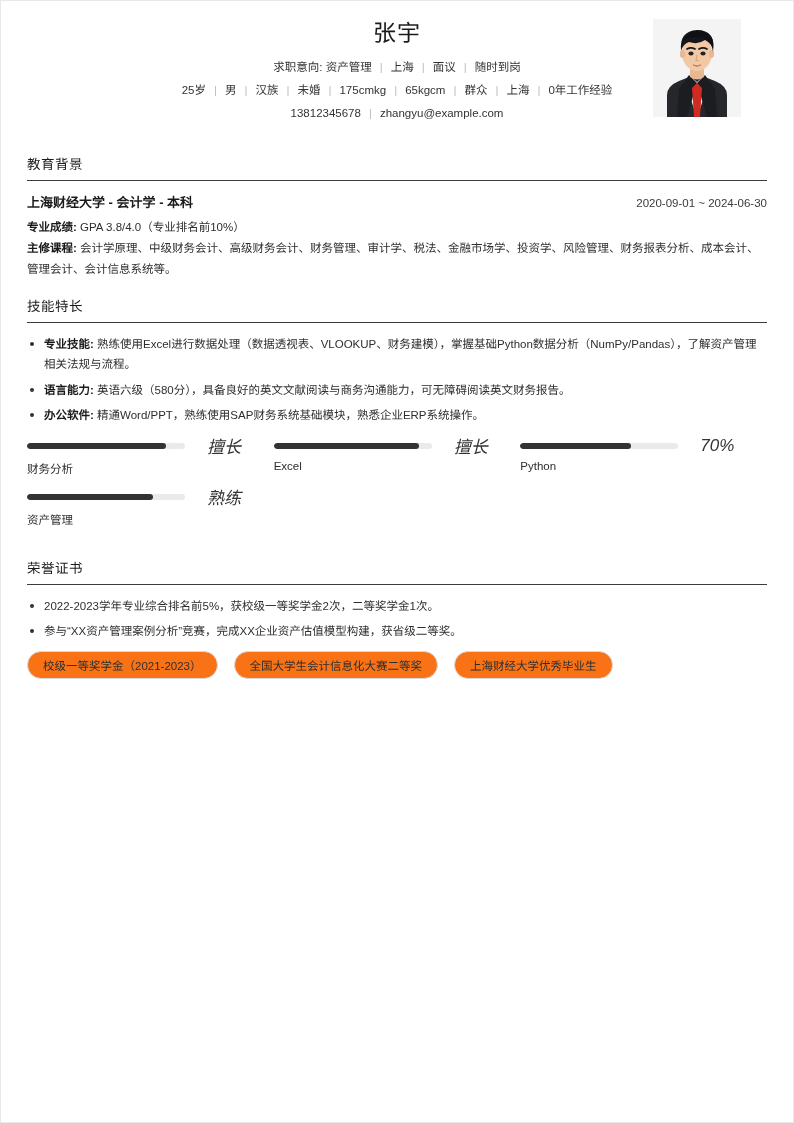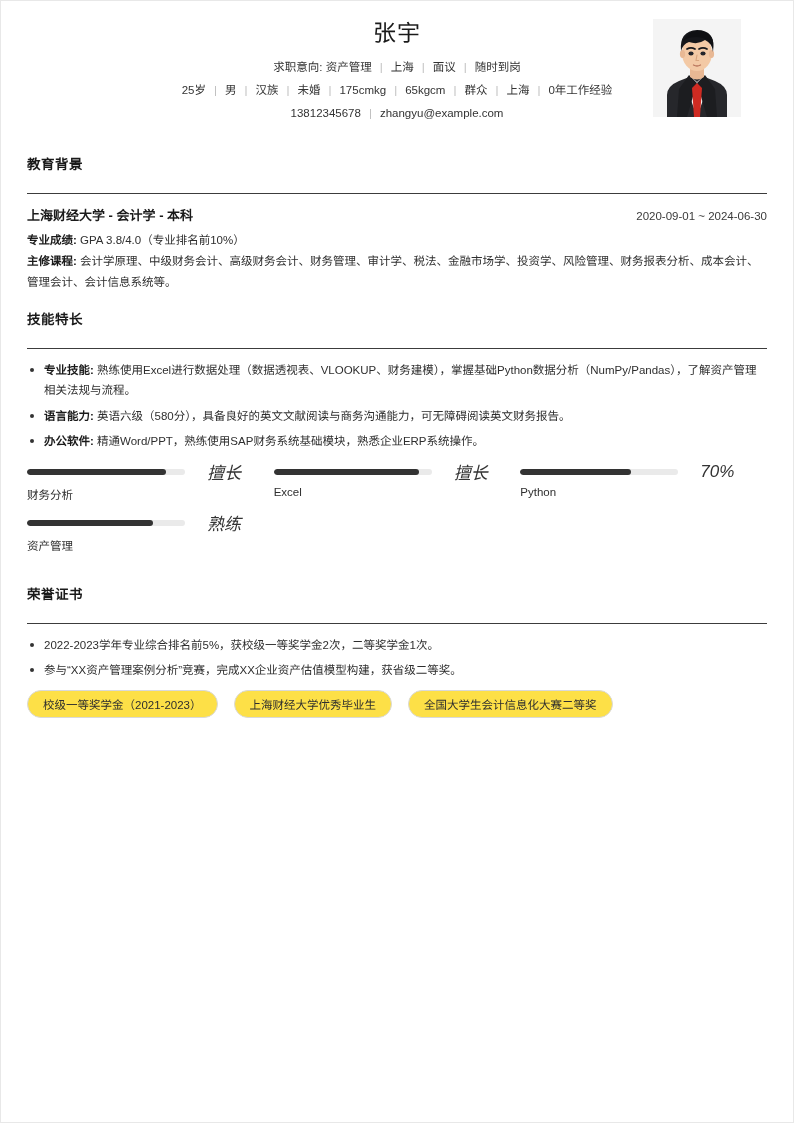--- a/index.html
+++ b/index.html
@@ -74,24 +74,24 @@
     background: #f2f2f2;
   }
   .avatar svg { display: block; }
 
   
   .section {
     margin-top: 16px;
   }
   .section-head {
     font-size: 13.5px;
-    font-weight: bold;
+    font-weight: normal;
     color: #1a1a1a;
     letter-spacing: 0.5px;
-    padding-bottom: 20px;
+    padding-bottom: 7px;
     border-bottom: 1.4px solid #3c3c3c;
     margin-bottom: 11px;
   }
 
   
   .edu-row {
     display: flex;
     justify-content: space-between;
     align-items: baseline;
     margin-bottom: 6px;
@@ -200,21 +200,21 @@
     margin-top: 9px;
   }
   .tag {
     font-size: 11.5px;
     color: #2e2e2e;
     border: 1px solid #d9d9d9;
     border-radius: 14px;
     padding: 5px 15px;
     margin-right: 16px;
     margin-bottom: 8px;
-    background: #fde047;
+    background: #f97316;
     white-space: nowrap;
   }
 </style>
 </head>
 <body>
 
 <div class="page">
   <div class="inner">
 
     <div class="header">
@@ -335,20 +335,20 @@
     </div>
 
     <div class="section">
       <div class="section-head">荣誉证书</div>
       <ul class="blist" id="honorsList">
           <li>2022-2023学年专业综合排名前5%，获校级一等奖学金2次，二等奖学金1次。</li>
           <li>参与“XX资产管理案例分析”竞赛，完成XX企业资产估值模型构建，获省级二等奖。</li>
         </ul>
       <div class="tagrow" id="honorTags">
           <div class="tag" style="border-color: rgb(217, 217, 217);">校级一等奖学金（2021-2023）</div>
+          <div class="tag" style="border-color: rgb(217, 217, 217);">全国大学生会计信息化大赛二等奖</div>
           <div class="tag" style="border-color: rgb(217, 217, 217);">上海财经大学优秀毕业生</div>
-          <div class="tag" style="border-color: rgb(217, 217, 217);">全国大学生会计信息化大赛二等奖</div>
         </div>
     </div>
 
 
   </div>
 </div>
 
 </body></html>

